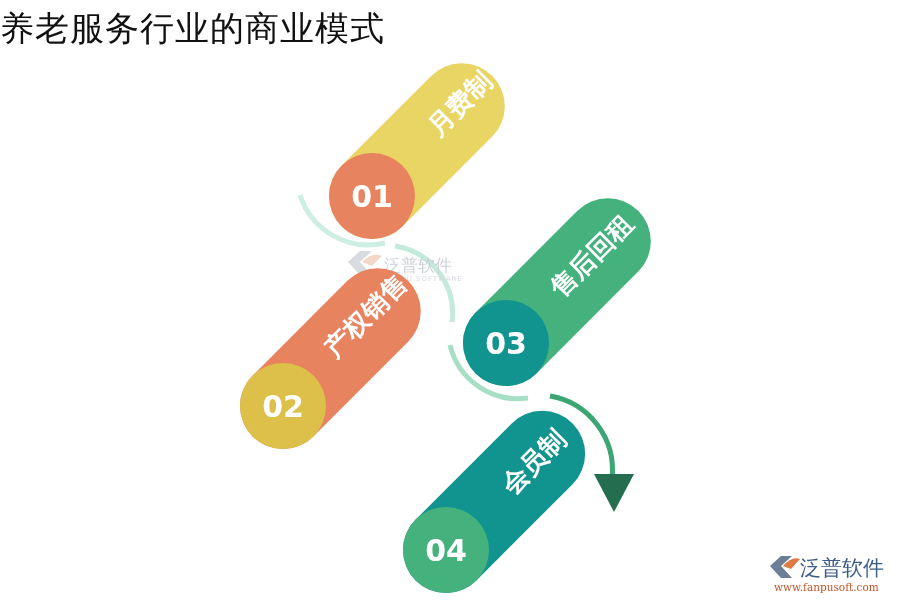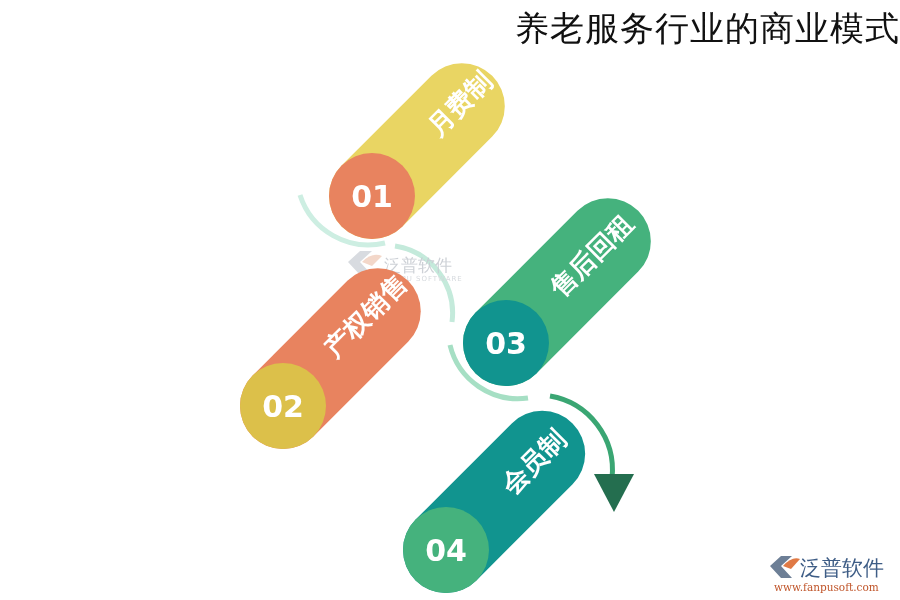--- a/index.html
+++ b/index.html
@@ -1,18 +1,18 @@
 <!DOCTYPE html>
 <html><head>
 <meta charset="utf-8">
 <style>
   html, body { margin: 0; padding: 0; background: #ffffff; }
   body { width: 900px; height: 600px; position: relative; overflow: hidden;
          font-family: "DejaVu Sans", "Liberation Sans", sans-serif; }
-  .title { position: absolute; left: 0; width: 900px; top: 6px; text-align: right;
+  .title { position: absolute; left: 0; width: 900px; top: 6px; text-align: left;
            font-size: 34px; color: #111111; letter-spacing: 1px; font-weight: normal; }
   svg.diagram { position: absolute; left: 0; top: 0; }
   .pill-label { font-family: "DejaVu Sans", sans-serif; font-weight: bold; fill: #ffffff; font-size: 26px; }
   .num-label { font-family: "DejaVu Sans", sans-serif; font-weight: bold; fill: #ffffff; font-size: 30px; }
   .wm-text { font-family: "DejaVu Sans", sans-serif; fill: #c8ccd2; font-size: 17px; }
   .wm-sub { font-family: "DejaVu Sans", sans-serif; fill: #d2d6db; font-size: 7px; letter-spacing: 1px; }
   .logo-text { font-family: "DejaVu Sans", sans-serif; fill: #3e5d86; font-size: 21px; }
   .logo-url { font-family: "DejaVu Serif", serif; fill: #c0552a; font-size: 10.5px; }
 </style>
 </head>

